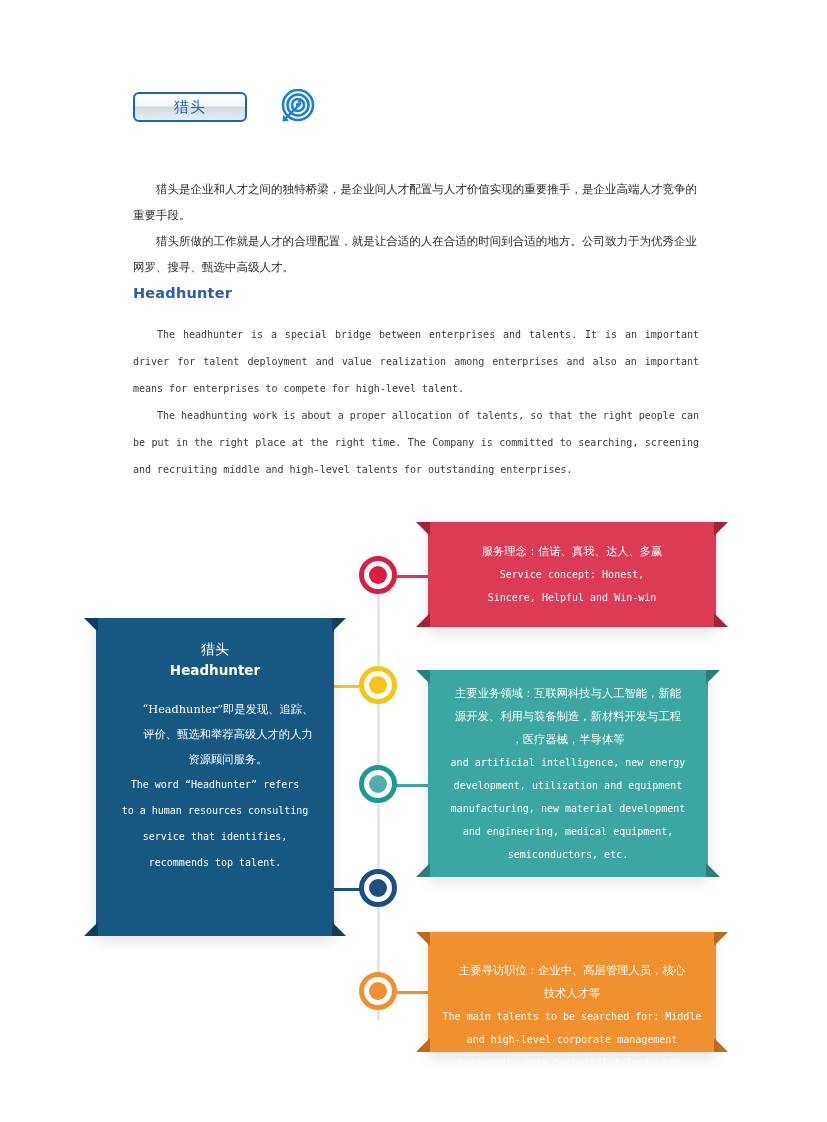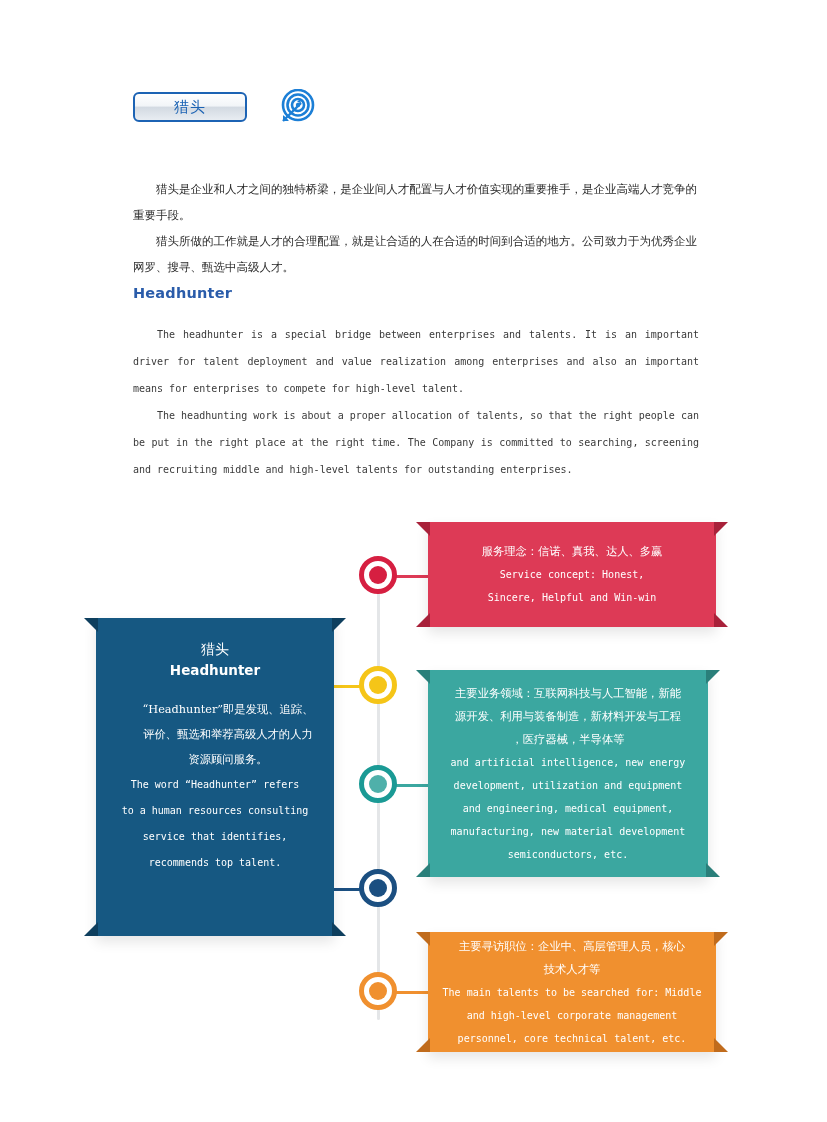--- a/index.html
+++ b/index.html
@@ -217,21 +217,21 @@
   #teal-card .body { padding: 10px 12px; }
 
   #orange-card {
     left: 428px;
     top: 432px;
     width: 288px;
     height: 120px;
     background: #f0902f;
   }
   #orange-card .tab { background: #c06b1c; }
-  #orange-card .body { padding: 14px 12px; }
+  #orange-card .body { padding: 14px 12px; margin-top: 24px; }
 </style>
 </head>
 <body>
 
 <div id="header">
   <div id="title-pill">
     <span class="pill-text">猎头</span>
   </div>
   <span>
     <svg id="target-icon" viewBox="0 0 36 36" xmlns="http://www.w3.org/2000/svg">
@@ -314,22 +314,22 @@
     <span class="tab tl"></span>
     <span class="tab tr"></span>
     <span class="tab bl"></span>
     <span class="tab br"></span>
     <div class="body">
       <div class="zh-line">主要业务领域：互联网科技与人工智能，新能</div>
       <div class="zh-line">源开发、利用与装备制造，新材料开发与工程</div>
       <div class="zh-line">，医疗器械，半导体等</div>
       <div class="en-line">and artificial intelligence, new energy</div>
       <div class="en-line">development, utilization and equipment</div>
+      <div class="en-line">manufacturing, new material development</div>
       <div class="en-line">and engineering, medical equipment,</div>
-      <div class="en-line">manufacturing, new material development</div>
       <div class="en-line">semiconductors, etc.</div>
     </div>
   </div>
 
   <div class="ribbon" id="orange-card">
     <span class="tab tl"></span>
     <span class="tab tr"></span>
     <span class="tab bl"></span>
     <span class="tab br"></span>
     <div class="body">

